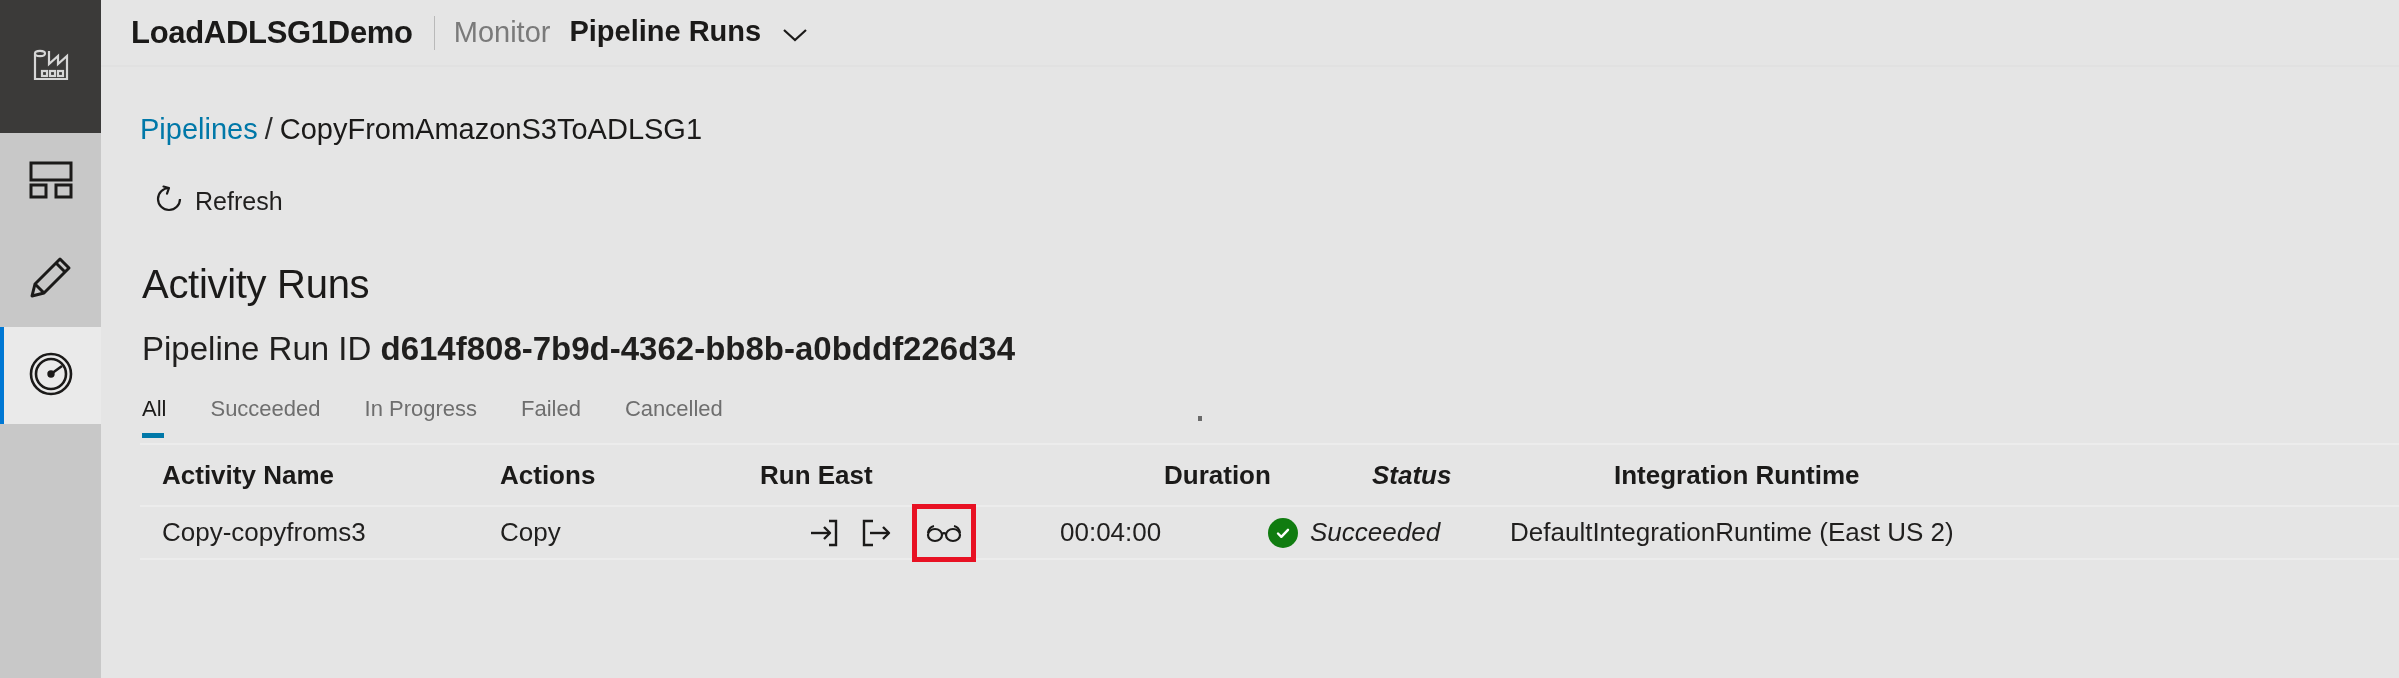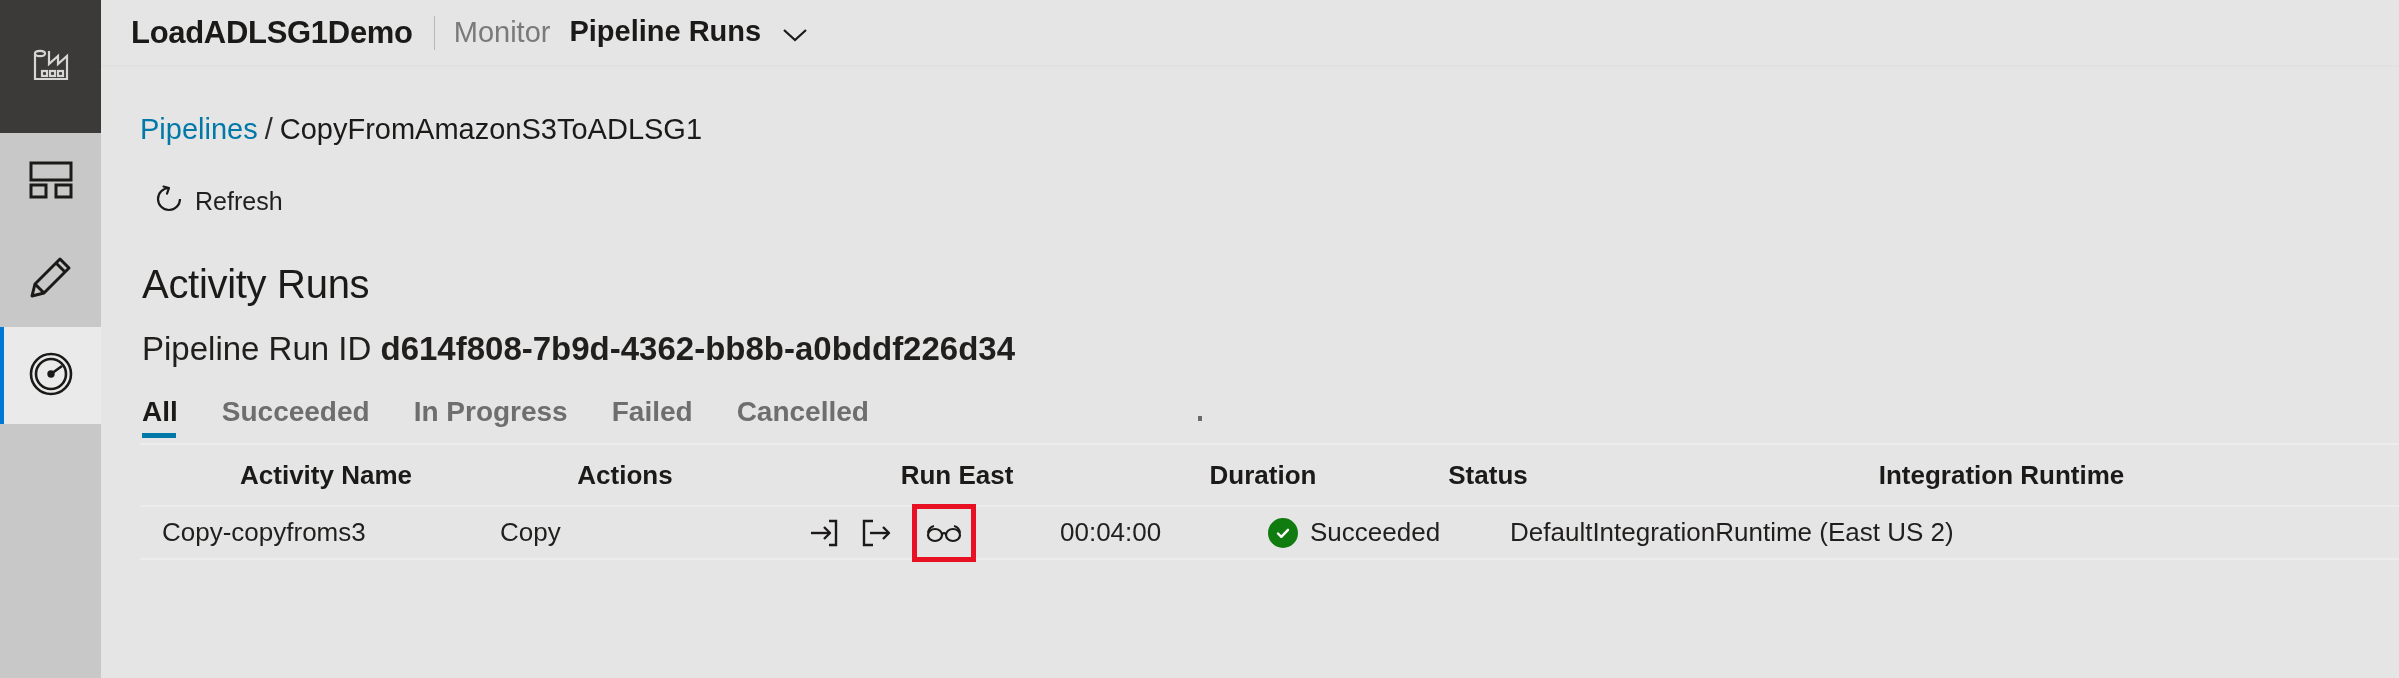--- a/index.html
+++ b/index.html
@@ -165,28 +165,27 @@
 
   
   .tabs {
     margin-top: 28px;
     margin-left: 2px;
     display: flex;
     align-items: flex-end;
     gap: 0;
   }
   .tab {
-    font-size: 28px;
+    font-size: 22px;
     color: #6e6e6e;
-    padding: 0 0 10px 0;
+    padding: 0 0 16px 0;
     margin-right: 44px;
     position: relative;
     cursor: pointer;
     white-space: nowrap;
-    font-weight: bold;
   }
   .tab.active {
     color: #1b1a19;
   }
   .tab.active::after {
     content: "";
     position: absolute;
     left: 0; right: 2px; bottom: 0;
     height: 5px;
     background: #0078a8;
@@ -206,35 +205,34 @@
   }
   .thead {
     height: 62px;
     border-bottom: 2px solid #ececec;
   }
   .thead .cell {
     font-size: 26px;
     font-weight: bold;
     color: #1b1a19;
     white-space: nowrap;
-    text-align: center;
   }
   .tbody-row { height: 53px; }
   .tbody-row .cell {
     font-size: 26px;
     color: #201f1e;
     white-space: nowrap;
   }
   .cell { box-sizing: border-box; padding-right: 10px; overflow: hidden; }
   .c-name { width: 360px; padding-left: 22px; }
   .c-type { width: 300px; }
   .c-actions { width: 260px; }
   .c-start { width: 404px; }
   .c-duration { width: 208px; }
-  .c-status { width: 242px; }
+  .c-status { width: 242px; font-style: italic; }
   .c-ir { flex: 1; }
 
   .actions-wrap {
     display: flex;
     align-items: center;
     gap: 4px;
   }
   .act-btn {
     width: 48px;
     height: 48px;

